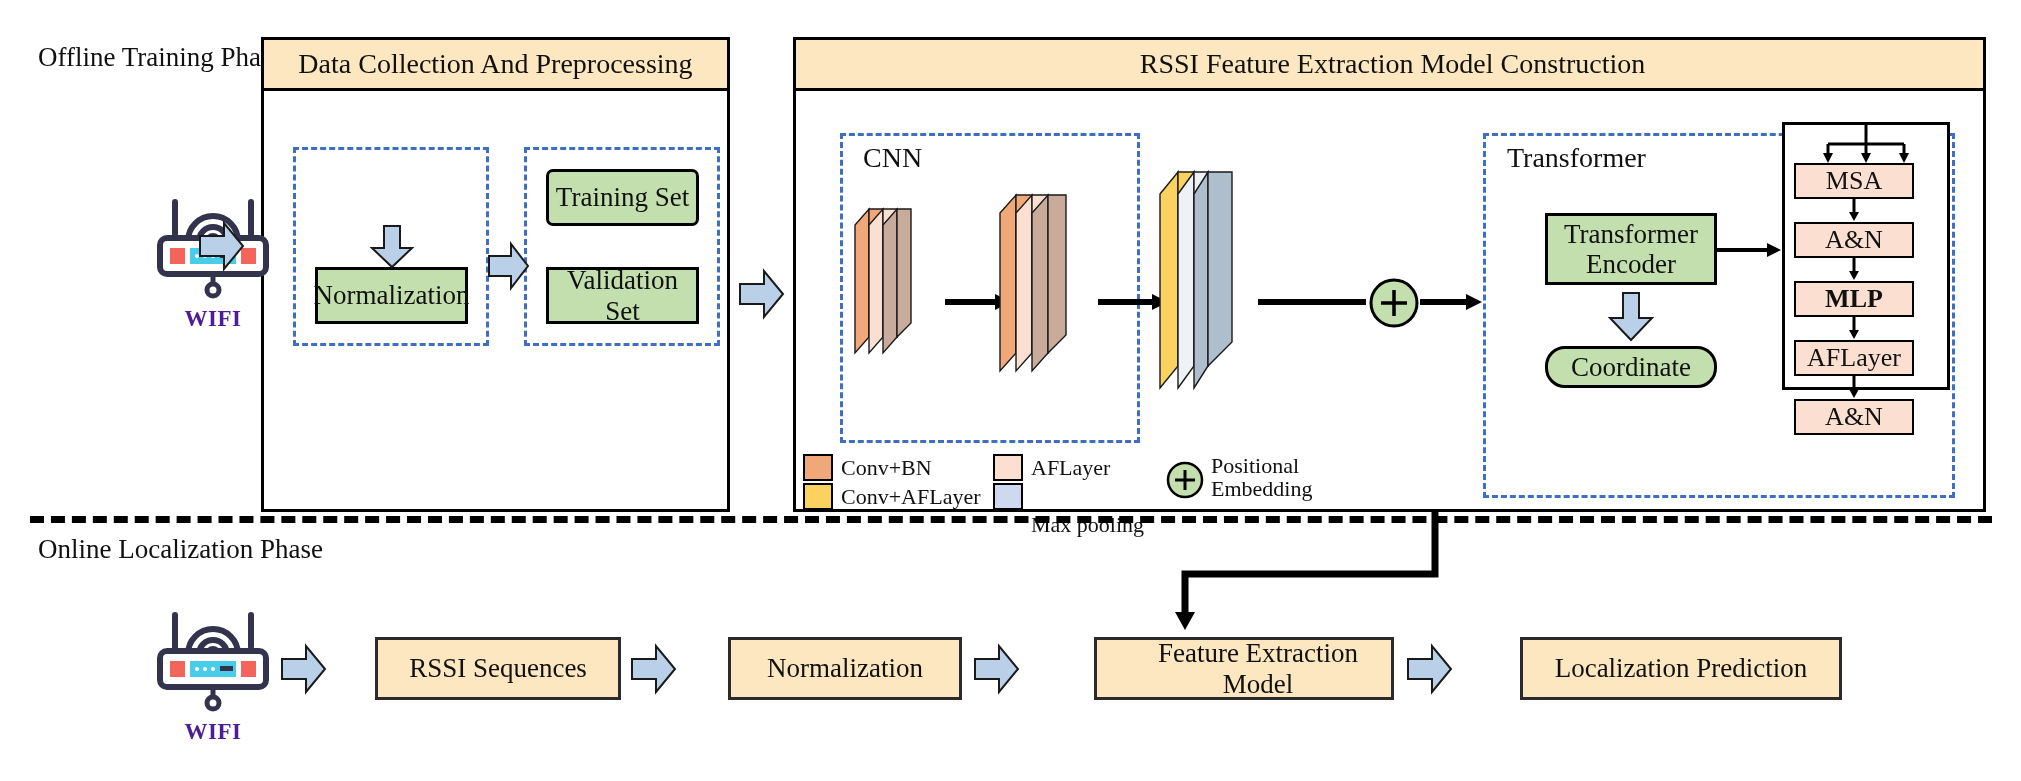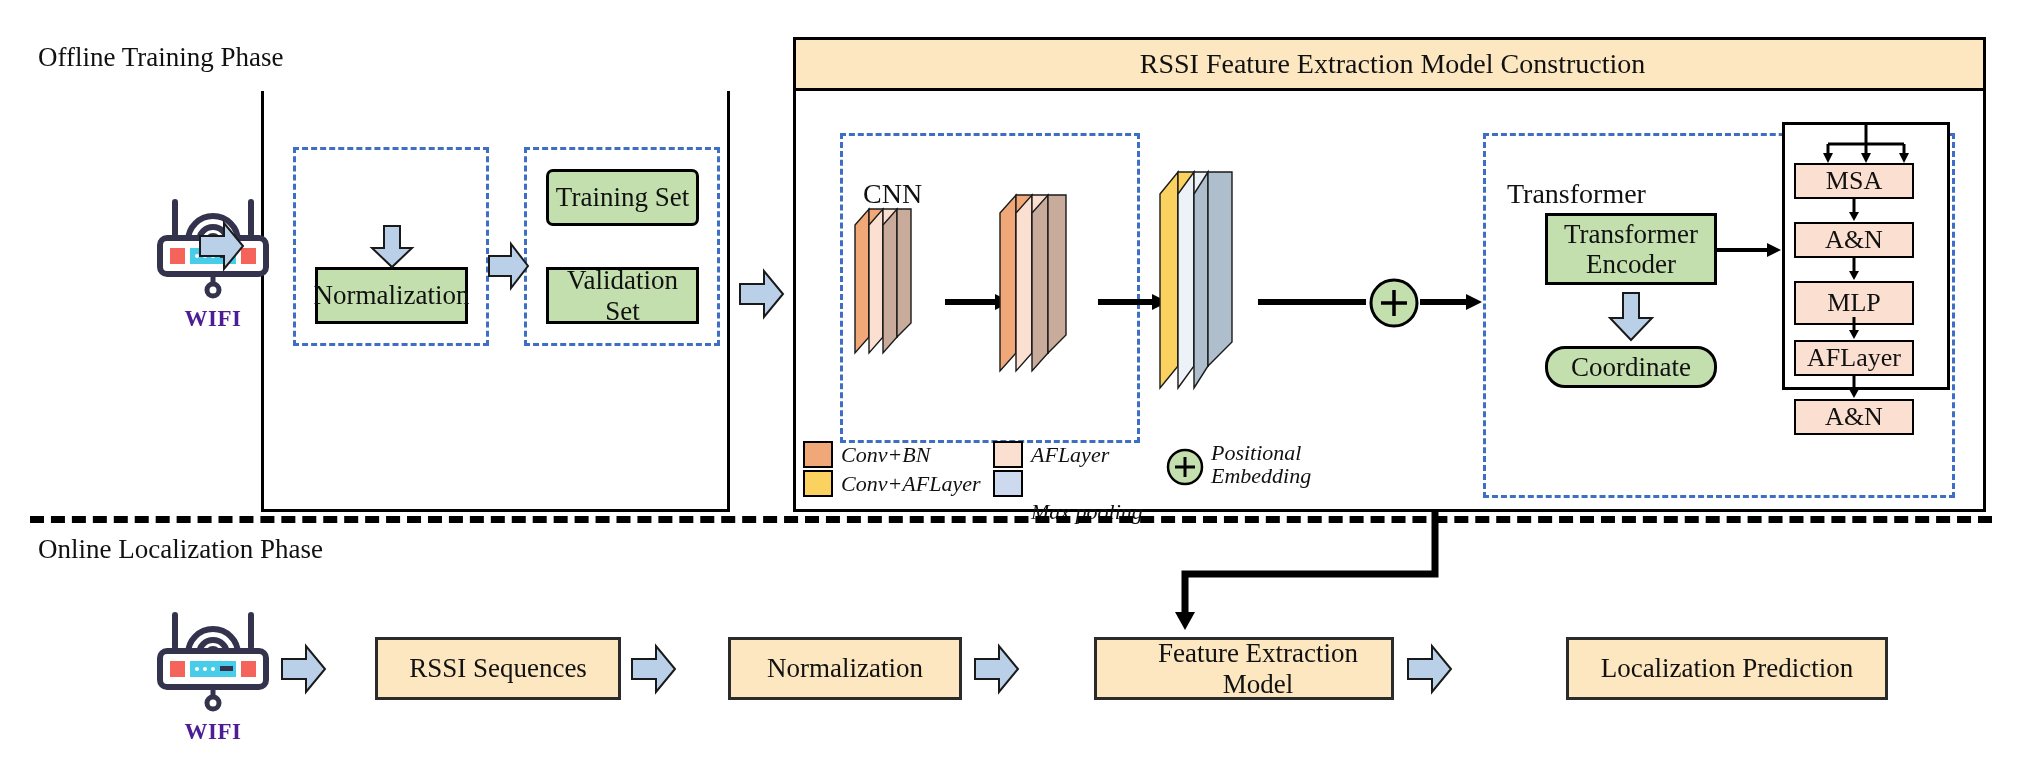--- a/index.html
+++ b/index.html
@@ -20,38 +20,39 @@
 
   
   .green-box{background:#c3dfad;border:3px solid #000;font-size:27px;color:#111;}
   
   .cream-box{background:#fce7c0;border:3px solid #2b2b2b;font-size:27px;color:#111;}
   
   .peach-box{background:#fbe0d2;border:2px solid #000;font-size:26px;color:#111;}
 
   .tf-outer{border:3px solid #000;background:#fff;}
 
-  .small-lbl{font-size:28px;color:#111;white-space:nowrap;margin-top:36px;}
+  .small-lbl{font-size:28px;color:#111;white-space:nowrap;}
   .legend-txt{font-size:22px;color:#111;white-space:nowrap;line-height:1.05;}
   .sw{width:30px;height:27px;border:2px solid #000;}
 
   .wifi-cap{font-size:23px;font-weight:bold;color:#4c1d95;letter-spacing:.5px;}
 
   .divider{border-top:7px dashed #000;}
 
   svg{display:block;overflow:visible;}
 </style>
 </head>
 <body>
 
 <div id="stage">
 
   <div class="abs phase-label" style="left:38px;top:42px;">Offline Training Phase</div>
   <div class="abs phase-label" style="left:38px;top:534px;">Online Localization Phase</div>
 
+  <div class="abs panel-head ctr" style="left:261px;top:37px;width:469px;height:54px;">Data Collection And Preprocessing</div>
   <div class="abs panel" style="left:261px;top:91px;width:469px;height:421px;border-top:none;"></div>
 
   <div class="abs dash-blue" style="left:293px;top:147px;width:196px;height:199px;"></div>
   <div class="abs green-box ctr" style="left:315px;top:267px;width:153px;height:57px;">Normalization</div>
 
   <svg class="abs" style="left:369px;top:226px;width:46px;height:42px;" viewBox="0 0 46 42">
     <polygon points="15,0 31,0 31,22 43,22 23,41 3,22 15,22" fill="#b9d0e8" stroke="#1a1a1a" stroke-width="2"></polygon>
   </svg>
 
   <div class="abs dash-blue" style="left:524px;top:147px;width:196px;height:199px;"></div>
@@ -186,33 +187,33 @@
   <div class="abs peach-box ctr" style="left:1794px;top:163px;width:120px;height:36px;">MSA</div>
   <svg class="abs" style="left:1846px;top:199px;width:16px;height:23px;" viewBox="0 0 16 23">
       <line x1="8" y1="0" x2="8" y2="14" stroke="#000" stroke-width="3"></line>
       <polygon points="3,13 13,13 8,22" fill="#000"></polygon>
     </svg>
   <div class="abs peach-box ctr" style="left:1794px;top:222px;width:120px;height:36px;">A&amp;N</div>
   <svg class="abs" style="left:1846px;top:258px;width:16px;height:23px;" viewBox="0 0 16 23">
       <line x1="8" y1="0" x2="8" y2="14" stroke="#000" stroke-width="3"></line>
       <polygon points="3,13 13,13 8,22" fill="#000"></polygon>
     </svg>
-  <div class="abs peach-box ctr" style="left:1794px;top:281px;width:120px;height:44px;">MLP</div>
+  <div class="abs peach-box ctr" style="left:1794px;top:281px;width:120px;height:36px;font-weight:bold;">MLP</div>
   <svg class="abs" style="left:1846px;top:317px;width:16px;height:23px;" viewBox="0 0 16 23">
       <line x1="8" y1="0" x2="8" y2="14" stroke="#000" stroke-width="3"></line>
       <polygon points="3,13 13,13 8,22" fill="#000"></polygon>
     </svg>
   <div class="abs peach-box ctr" style="left:1794px;top:340px;width:120px;height:36px;">AFLayer</div>
   <svg class="abs" style="left:1846px;top:376px;width:16px;height:23px;" viewBox="0 0 16 23">
       <line x1="8" y1="0" x2="8" y2="14" stroke="#000" stroke-width="3"></line>
       <polygon points="3,13 13,13 8,22" fill="#000"></polygon>
     </svg>
   <div class="abs peach-box ctr" style="left:1794px;top:399px;width:120px;height:36px;">A&amp;N</div>
 
-  <div class="abs" style="left:803px;top:439px;width:600px;height:58px;font-style:italic;">
+  <div class="abs" style="left:803px;top:452px;width:600px;height:58px;">
     <div class="abs sw" style="left:0;top:2px;background:#f0a878;"></div>
     <div class="abs legend-txt" style="left:38px;top:4px;">Conv+BN</div>
     <div class="abs sw" style="left:0;top:31px;background:#fbd25f;"></div>
     <div class="abs legend-txt" style="left:38px;top:33px;">Conv+AFLayer</div>
 
     <div class="abs sw" style="left:190px;top:2px;background:#fbe0d2;"></div>
     <div class="abs legend-txt" style="left:228px;top:4px;">AFLayer</div>
     <div class="abs sw" style="left:190px;top:31px;background:#ccd9ee;"></div>
     <div class="abs legend-txt" style="left:228px;top:33px;margin-top:28px;">Max pooling</div>
 
@@ -270,15 +271,15 @@
   <svg class="abs" style="left:975px;top:645px;width:44px;height:48px;" viewBox="0 0 44 48">
     <polygon points="0,14 24,14 24,1 43,24 24,47 24,34 0,34" fill="#b9d0e8" stroke="#1a1a1a" stroke-width="2"></polygon>
   </svg>
 
   <div class="abs cream-box ctr" style="left:1094px;top:637px;width:300px;height:63px;padding-left:28px;">Feature Extraction Model</div>
 
   <svg class="abs" style="left:1408px;top:645px;width:44px;height:48px;" viewBox="0 0 44 48">
     <polygon points="0,14 24,14 24,1 43,24 24,47 24,34 0,34" fill="#b9d0e8" stroke="#1a1a1a" stroke-width="2"></polygon>
   </svg>
 
-  <div class="abs cream-box ctr" style="left:1520px;top:637px;width:322px;height:63px;margin-left:46px;">Localization Prediction</div>
+  <div class="abs cream-box ctr" style="left:1520px;top:637px;width:322px;height:63px;">Localization Prediction</div>
 
 </div>
 
 </body></html>

